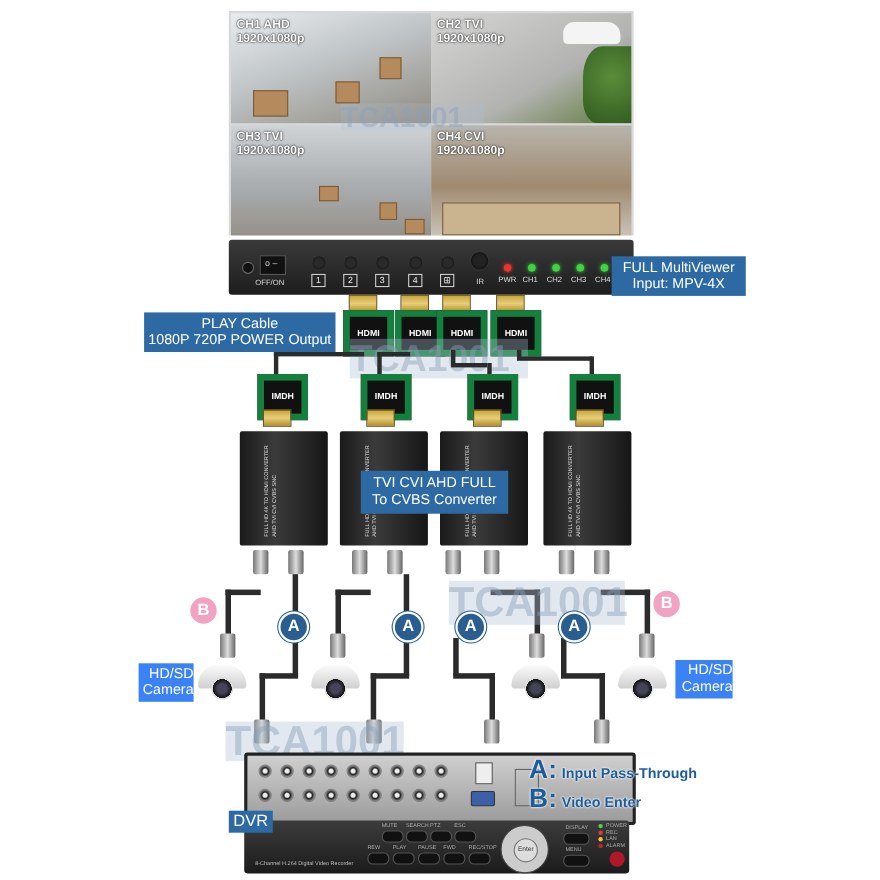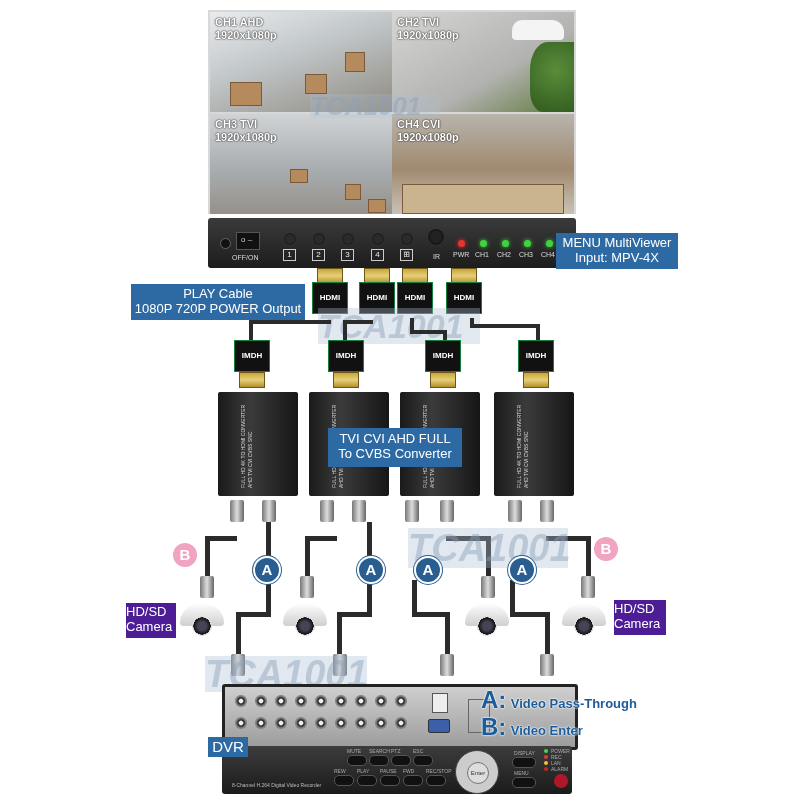--- a/index.html
+++ b/index.html
@@ -17,36 +17,36 @@
   .car{position:absolute;left:120px;top:8px;width:52px;height:20px;background:#f4f4f4;border-radius:10px 12px 4px 4px;}
   .tree{position:absolute;right:0;top:30px;width:44px;height:70px;background:radial-gradient(circle at 60% 40%,#5a8c3a,#2f5a1e);border-radius:40% 0 0 30%;}
   
   .mv{left:208px;top:218px;width:368px;height:50px;background:linear-gradient(#3a3a3a,#1d1d1d);border-radius:3px;}
   .mvbtn{position:absolute;width:12px;height:12px;border-radius:50%;background:#2a2a2a;box-shadow:inset 0 0 2px #000,0 0 1px #555;top:15px;}
   .mvnum{position:absolute;top:31px;width:11px;height:10px;border:1px solid #ccc;color:#eee;font-size:8px;line-height:10px;text-align:center;}
   .mvtxt{position:absolute;color:#ddd;font-size:7px;}
   .led{position:absolute;top:22px;width:7px;height:7px;border-radius:50%;}
   .switch{position:absolute;left:28px;top:14px;width:22px;height:16px;background:#111;border:1px solid #555;}
   .callout{position:absolute;background:#2d6aa3;color:#fff;text-align:center;font-size:13px;line-height:15px;}
-  .callout-light{position:absolute;background:#4c1d95;color:#fff;text-align:left;font-size:13px;line-height:15px;}
-  
-  .hdmi{position:absolute;width:34px;height:30px;background:#111;border:1px solid #15803d;color:#fff;font-size:8px;font-weight:bold;text-align:center;line-height:30px;}
+  .callout-light{position:absolute;background:#3b82f6;color:#fff;text-align:right;font-size:13px;line-height:15px;}
+  
+  .hdmi{position:absolute;width:34px;height:30px;background:#111;border:6px solid #15803d;color:#fff;font-size:8px;font-weight:bold;text-align:center;line-height:30px;}
   .gold{position:absolute;width:24px;height:14px;background:linear-gradient(#c8a53a,#e7cf7a,#b48f2a);border:1px solid #6d561a;}
   .cable{position:absolute;background:#2b2b2b;}
   
   .conv{position:absolute;width:80px;height:104px;background:linear-gradient(90deg,#1a1a1a,#3b3b3b 40%,#161616);border-radius:2px;}
   .conv .vt{position:absolute;left:22px;top:10px;width:36px;height:86px;color:#ddd;font-size:5px;writing-mode:vertical-rl;transform:rotate(180deg);line-height:7px;text-align:left;}
   .bnc{position:absolute;width:14px;height:22px;background:linear-gradient(90deg,#777,#ddd,#666);border-radius:2px;}
   .badge{position:absolute;width:24px;height:24px;border-radius:50%;color:#fff;font-weight:bold;font-size:15px;line-height:24px;text-align:center;}
   .badgeA{background:#2a5e90;border:2px solid #fff;box-shadow:0 0 0 1px #2a5e90;}
   .badgeB{background:#f1a3c2;}
   .cam{position:absolute;width:44px;height:36px;}
   .cam .dome{position:absolute;left:0;top:0;width:44px;height:22px;background:linear-gradient(#fdfdfd,#cfcfcf);border-radius:22px 22px 4px 4px;}
   .cam .lens{position:absolute;left:12px;top:12px;width:20px;height:20px;border-radius:50%;background:radial-gradient(circle,#445 30%,#111 60%,#ddd 62%);}
-  .watermark{position:absolute;color:rgba(140,160,185,0.45);font-size:38px;font-weight:bold;font-style:italic;background:rgba(170,190,210,0.35);}
+  .watermark{position:absolute;color:rgba(140,160,185,0.45);font-size:38px;font-weight:bold;background:rgba(170,190,210,0.35);}
   
   .dvrback{left:222px;top:684px;width:350px;height:60px;background:linear-gradient(#cfcfcf,#9c9c9c);border:3px solid #222;border-radius:3px;}
   .dvrfront{left:222px;top:746px;width:350px;height:48px;background:linear-gradient(#3c3c3c,#1b1b1b);border-radius:3px;}
   .port{position:absolute;width:12px;height:12px;border-radius:50%;background:radial-gradient(circle,#eee 20%,#222 35%,#888 60%,#444);}
   .fbtn{position:absolute;width:18px;height:9px;border-radius:5px;background:#111;border:1px solid #555;}
   .flabel{position:absolute;color:#aaa;font-size:5px;}
   .legend{position:absolute;color:#1d5c9a;font-weight:bold;text-shadow:0 0 2px #fff,0 0 2px #fff;}
 </style>
 </head>
 <body>
@@ -104,21 +104,21 @@
       <div class="mvtxt" style="left: 267px; top: 33px;">CH1</div>
       <div class="led" style="left: 294px; background: rgb(63, 212, 63); box-shadow: rgb(63, 212, 63) 0px 0px 4px;"></div>
       <div class="mvtxt" style="left: 289px; top: 33px;">CH2</div>
       <div class="led" style="left: 316px; background: rgb(63, 212, 63); box-shadow: rgb(63, 212, 63) 0px 0px 4px;"></div>
       <div class="mvtxt" style="left: 311px; top: 33px;">CH3</div>
       <div class="led" style="left: 338px; background: rgb(63, 212, 63); box-shadow: rgb(63, 212, 63) 0px 0px 4px;"></div>
       <div class="mvtxt" style="left: 333px; top: 33px;">CH4</div>
     </div>
 </div>
 <div class="callout" style="left:556px;top:233px;width:122px;height:34px;padding-top:2px;">
-  <span>MENU MultiViewer</span><br>
+  <span>FULL MultiViewer</span><br>
   <span>Input: MPV-4X</span>
 </div>
 
 <div id="hdmi-top">
     <div class="gold" style="left: 317px; top: 268px;"></div>
     <div class="hdmi" style="left: 312px; top: 282px;">HDMI</div>
     <div class="gold" style="left: 364px; top: 268px;"></div>
     <div class="hdmi" style="left: 359px; top: 282px;">HDMI</div>
     <div class="gold" style="left: 402px; top: 268px;"></div>
     <div class="hdmi" style="left: 397px; top: 282px;">HDMI</div>
@@ -308,18 +308,18 @@
     </div>
   <div class="abs" style="left:233px;top:4px;width:42px;height:42px;border-radius:50%;background:#ccc;border:1px solid #444;">
     <div class="abs" style="left:11px;top:11px;width:20px;height:20px;border-radius:50%;background:#ddd;border:1px solid #777;font-size:6px;line-height:20px;text-align:center;color:#333;">Enter</div>
   </div>
   <div class="abs" style="left:332px;top:28px;width:14px;height:14px;border-radius:50%;background:#b0182a;"></div>
 </div>
 <div class="callout" style="left:208px;top:737px;width:40px;height:20px;line-height:20px;font-size:15px;">DVR</div>
 
 <div class="legend" style="left:481px;top:686px;">
   <span style="font-size:24px;">A:</span>
-  <span style="font-size:13px;">Video Pass-Through</span>
+  <span style="font-size:13px;">Input Pass-Through</span>
 </div>
 <div class="legend" style="left:481px;top:713px;">
   <span style="font-size:24px;">B:</span>
   <span style="font-size:13px;">Video Enter</span>
 </div>
 
 </body></html>

